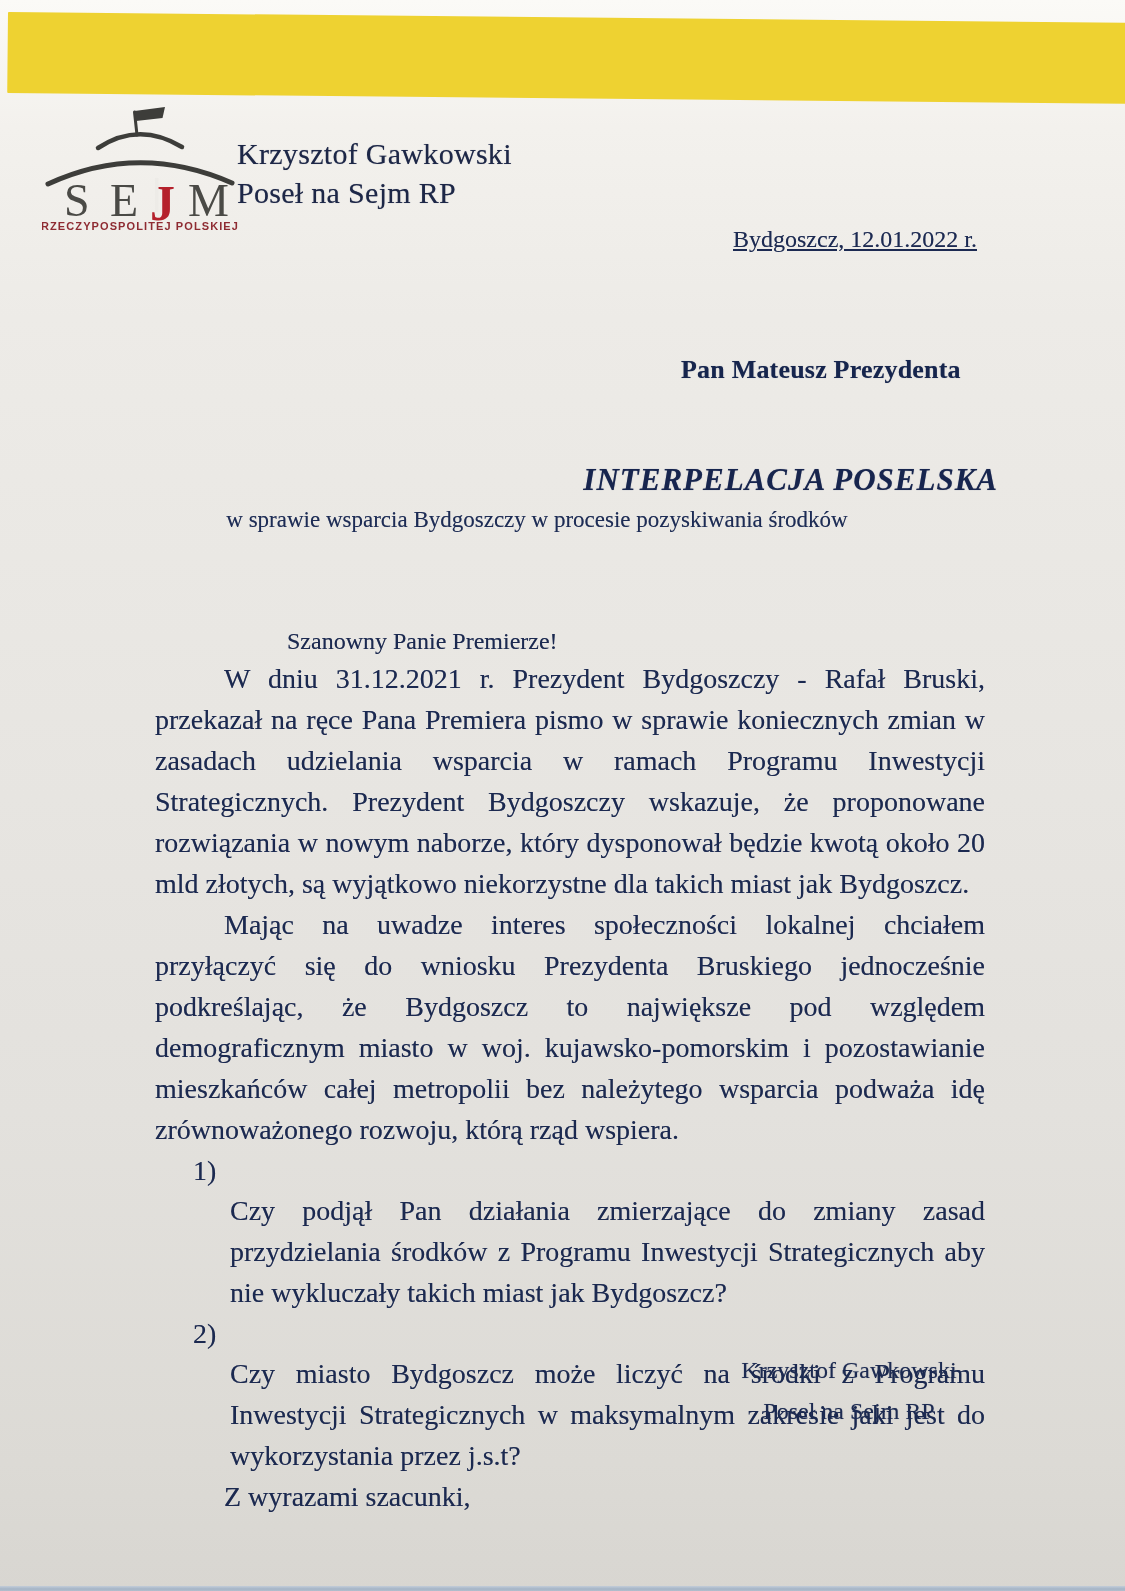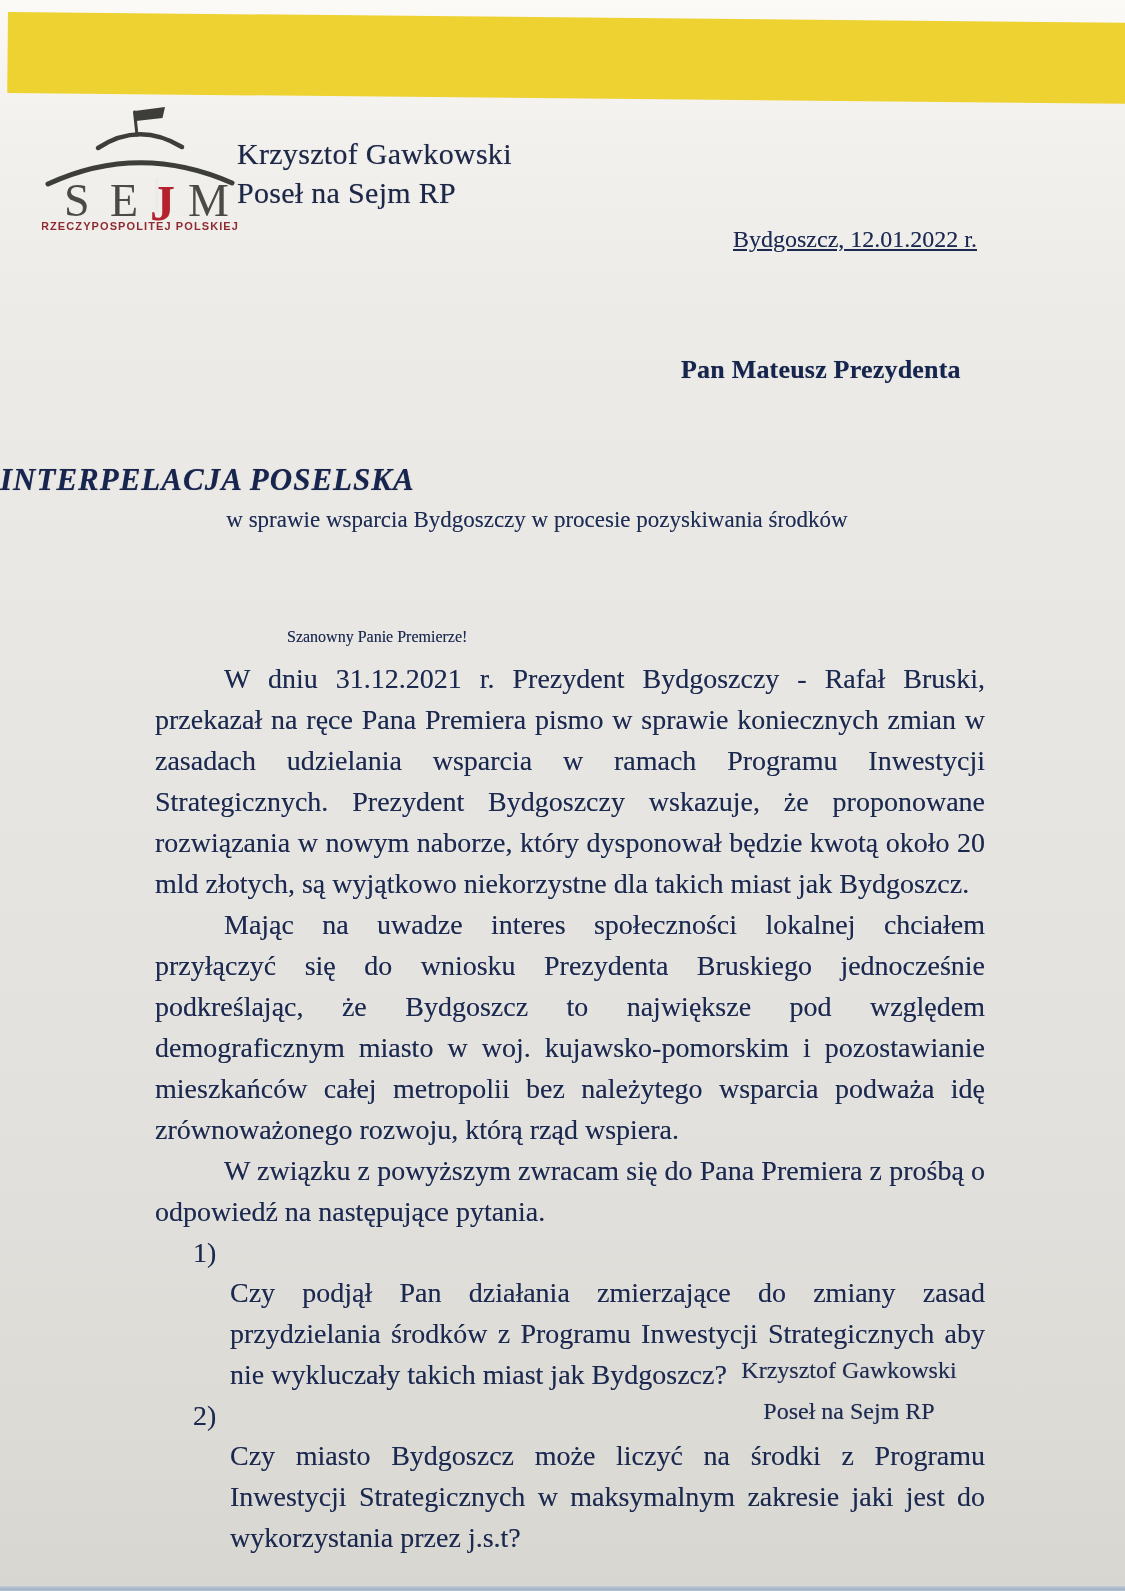--- a/index.html
+++ b/index.html
@@ -41,34 +41,34 @@
     text-decoration: underline;
   }
   .addressee {
     position: absolute; left: 681px; top: 351px;
     font-size: 26px; line-height: 37px; font-weight: bold;
     color: #16254d; letter-spacing: 0.2px;
     text-shadow: 0 0 0.7px rgba(22,37,77,0.5);
   }
   .doc-title {
     position: absolute; left: 0; top: 462px; width: 998px;
-    text-align: left;
+    text-align: right;
     font-size: 31px; font-weight: bold; font-style: italic;
     letter-spacing: 1px; color: #17254e;
     text-shadow: 0 0 0.8px rgba(23,37,78,0.55);
   }
   .doc-subtitle {
     position: absolute; left: 0; top: 504px; width: 1074px;
     text-align: center;
     font-size: 23px; line-height: 31px; color: #1d2c55;
     text-shadow: 0 0 0.6px rgba(29,44,85,0.45);
   }
   .salutation {
     position: absolute; left: 287px; top: 628px;
-    font-size: 16px; color: #1b2950;
+    font-size: 24px; color: #1b2950;
     text-shadow: 0 0 0.6px rgba(27,41,80,0.5);
   }
   .body-block {
     position: absolute; left: 155px; top: 658px; width: 830px;
     font-size: 28px; line-height: 41px;
     text-align: justify; text-justify: inter-word;
     color: #1b2950;
     text-shadow: 0 0 0.6px rgba(27,41,80,0.5);
   }
   .body-block p { margin: 0; text-indent: 69px; }
@@ -135,31 +135,31 @@
 
   <div class="doc-subtitle">
     <div>w sprawie wsparcia Bydgoszczy w procesie pozyskiwania środków</div>
   </div>
 
   <div class="salutation">Szanowny Panie Premierze!</div>
 
   <div class="body-block">
     <p>W dniu 31.12.2021 r. Prezydent Bydgoszczy - Rafał Bruski, przekazał na ręce Pana Premiera pismo w sprawie koniecznych zmian w zasadach udzielania wsparcia w ramach Programu Inwestycji Strategicznych. Prezydent Bydgoszczy wskazuje, że proponowane rozwiązania w nowym naborze, który dysponował będzie kwotą około 20 mld złotych, są wyjątkowo niekorzystne dla takich miast jak Bydgoszcz.</p>
     <p>Mając na uwadze interes społeczności lokalnej chciałem przyłączyć się do wniosku Prezydenta Bruskiego jednocześnie podkreślając, że Bydgoszcz to największe pod względem demograficznym miasto w woj. kujawsko-pomorskim i pozostawianie mieszkańców całej metropolii bez należytego wsparcia podważa idę zrównoważonego rozwoju, którą rząd wspiera.</p>
-    <p>W związku z powyższym zwracam się do Pana Premiera z prośbą o odpowiedź na następujące pytania.</p>
 
     <div class="q-row">
       <span class="q-num">1)</span>
       <span class="q-text">Czy podjął Pan działania zmierzające do zmiany zasad przydzielania środków z Programu Inwestycji Strategicznych aby nie wykluczały takich miast jak Bydgoszcz?</span>
     </div>
     <div class="q-row">
       <span class="q-num">2)</span>
       <span class="q-text">Czy miasto Bydgoszcz może liczyć na środki z Programu Inwestycji Strategicznych w maksymalnym zakresie jaki jest do wykorzystania przez j.s.t?</span>
     </div>
 
+    <p class="closing">Z wyrazami szacunki,</p>
   </div>
 
   <div class="signature">
     <div>Krzysztof Gawkowski</div>
     <div>Poseł na Sejm RP</div>
   </div>
 
   <div class="footer-line"></div>
 
 </div>

